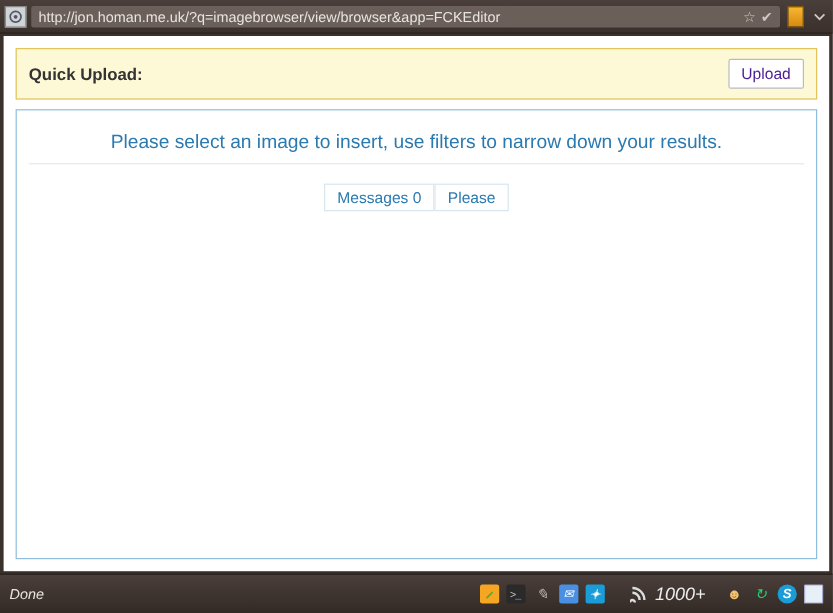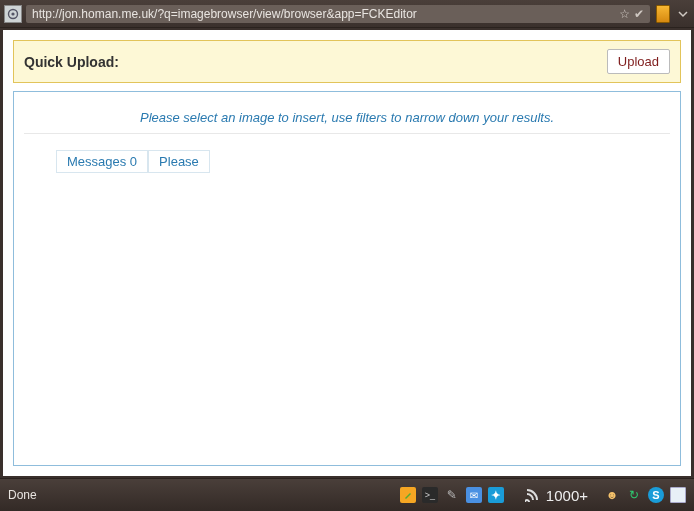--- a/index.html
+++ b/index.html
@@ -37,50 +37,50 @@
   }
 
   .quick-upload {
     border: 1px solid #e2c45a; background: #fdf8d6;
     display: flex; align-items: center; justify-content: space-between;
     padding: 8px 10px;
   }
   .quick-upload-title { font-size: 14px; font-weight: bold; color: #333; }
   .upload-btn {
     background: #fff; border: 1px solid #bbb; border-radius: 2px;
-    padding: 4px 10px; font-size: 13px; color: #7f1d1d; cursor: pointer;
+    padding: 4px 10px; font-size: 13px; color: #4c1d95; cursor: pointer;
   }
 
   .browser-panel {
     border: 1px solid #8fbddc; margin-top: 8px;
     flex: 1;
     display: flex; flex-direction: column;
     padding: 4px 4px;
     background: #fff;
   }
   .instruction {
-    color: #2a7ab0; font-style: italic; text-align: center;
-    font-size: 13px; padding: 14px 4px 8px 4px;
+    color: #2a7ab0; text-align: center;
+    font-size: 16px; padding: 14px 4px 8px 4px;
   }
   .hr { border-top: 1px solid #e8e8e8; margin: 0 6px; }
   .button-row {
-    display: flex; justify-content: flex-start; align-items: center;
+    display: flex; justify-content: center; align-items: center;
     padding: 16px 38px 0 38px;
   }
   .chip {
     border: 1px solid #d8e6ef; background: #fff; color: #2a7ab0;
     font-size: 13px; padding: 3px 10px; cursor: pointer;
   }
 
   
   .statusbar {
     height: 28px; background: linear-gradient(#4a3f3a, #332a26);
     display: flex; align-items: center; padding: 16px 8px;
     border-top: 1px solid #2a221e;
-    color: #e8e4e0; font-size: 12px; gap: 6px;
+    color: #e8e4e0; font-size: 12px; gap: 6px; font-style: italic;
   }
   .status-text { flex: 0 0 auto; }
   .status-spacer { flex: 1; }
   .tray-icon { width: 16px; height: 16px; display: inline-flex; align-items: center; justify-content: center; font-size: 12px; }
   .tray-icon.note { background: #f5a623; border-radius: 2px; }
   .tray-icon.term { background: #2a2a2a; color: #ccc; border-radius: 2px; font-size: 9px; }
   .tray-icon.pen { color: #bbb; }
   .tray-icon.mail { background: #4a90e2; color: #fff; border-radius: 2px; font-size: 10px; }
   .tray-icon.x { background: #1a9cd8; color: #fff; border-radius: 2px; transform: rotate(0deg); font-size: 11px; font-weight: bold;}
   .tray-icon.rss { color: #dcdcdc; }

